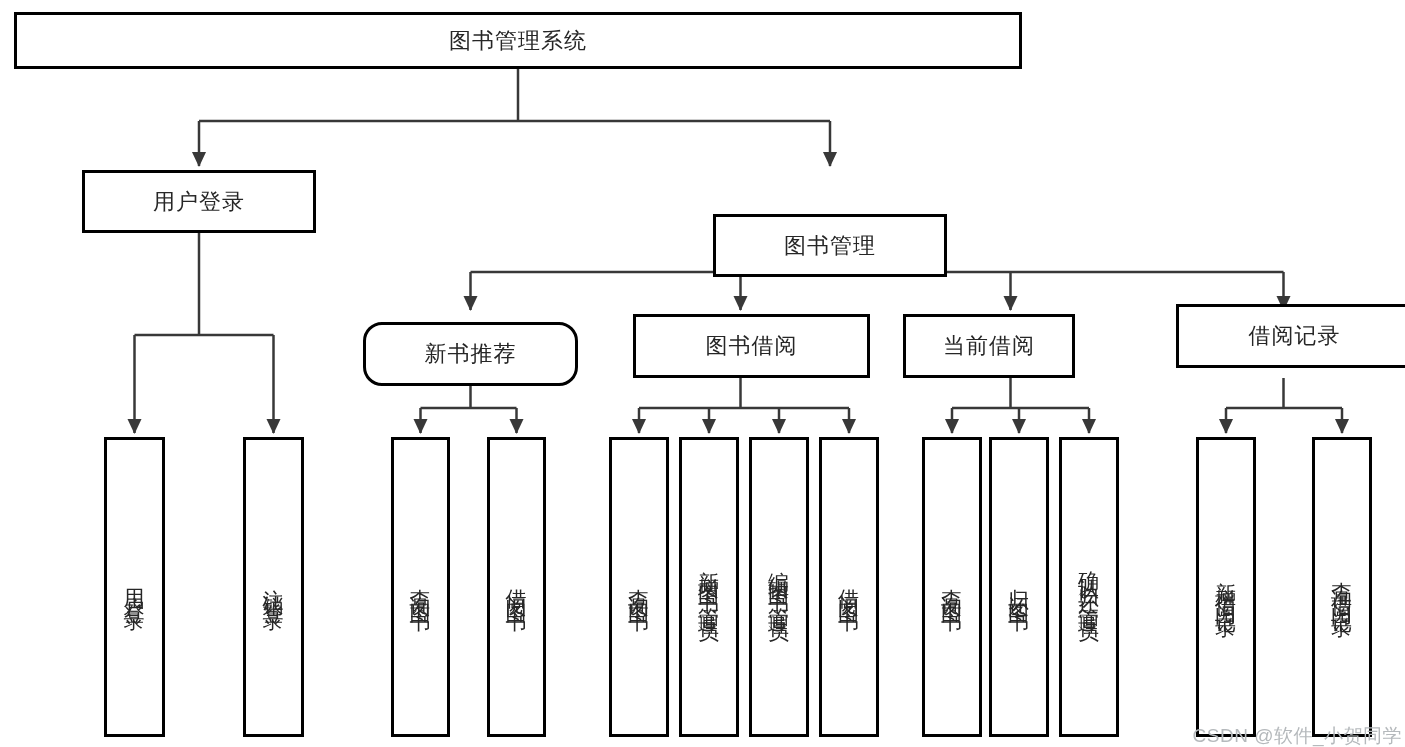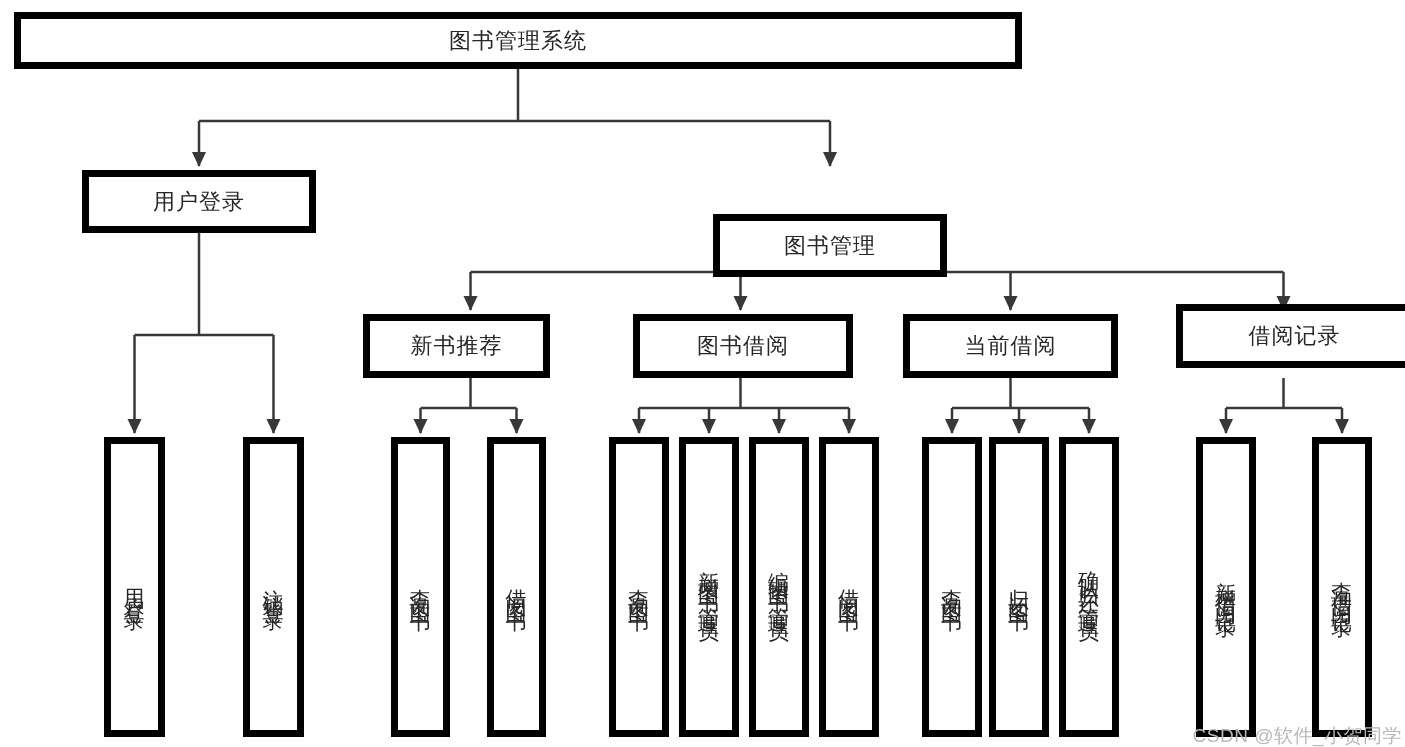--- a/index.html
+++ b/index.html
@@ -18,21 +18,21 @@
   #connectors {
     position: absolute;
     left: 0; top: 0;
     width: 1405px;
     height: 747px;
     z-index: 1;
   }
   .node {
     position: absolute;
     box-sizing: border-box;
-    border: 7px solid #000000;
+    border: 3px solid #000000;
     background: #ffffff;
     display: flex;
     align-items: center;
     justify-content: center;
     font-size: 22px;
     color: #262626;
     z-index: 2;
     text-align: center;
     letter-spacing: 1px;
   }
@@ -115,27 +115,27 @@
     <span>图书管理系统</span>
   </div>
 
   <div class="node" style="left:82px; top:170px; width:234px; height:63px;">
     <span>用户登录</span>
   </div>
   <div class="node" style="left:713px; top:170px; width:234px; height:63px;margin-top:44px;">
     <span>图书管理</span>
   </div>
 
-  <div class="node" style="left:363px; top:314px; width:187px; height:64px;">
+  <div class="node" style="left:363px; top:322px; width:215px; height:64px;border-radius:19px;">
     <span>新书推荐</span>
   </div>
-  <div class="node" style="left:633px; top:314px; width:220px; height:64px;">
+  <div class="node" style="left:633px; top:314px; width:237px; height:64px;">
     <span>图书借阅</span>
   </div>
-  <div class="node" style="left:903px; top:314px; width:215px; height:64px;">
+  <div class="node" style="left:903px; top:314px; width:172px; height:64px;">
     <span>当前借阅</span>
   </div>
   <div class="node" style="left:1176px; top:304px; width:237px; height:64px;">
     <span>借阅记录</span>
   </div>
 
   <div class="node vnode" style="left:104px; top:437px; width:61px; height:300px;">
     <span>用户登录</span>
   </div>
   <div class="node vnode" style="left:243px; top:437px; width:61px; height:300px;">

